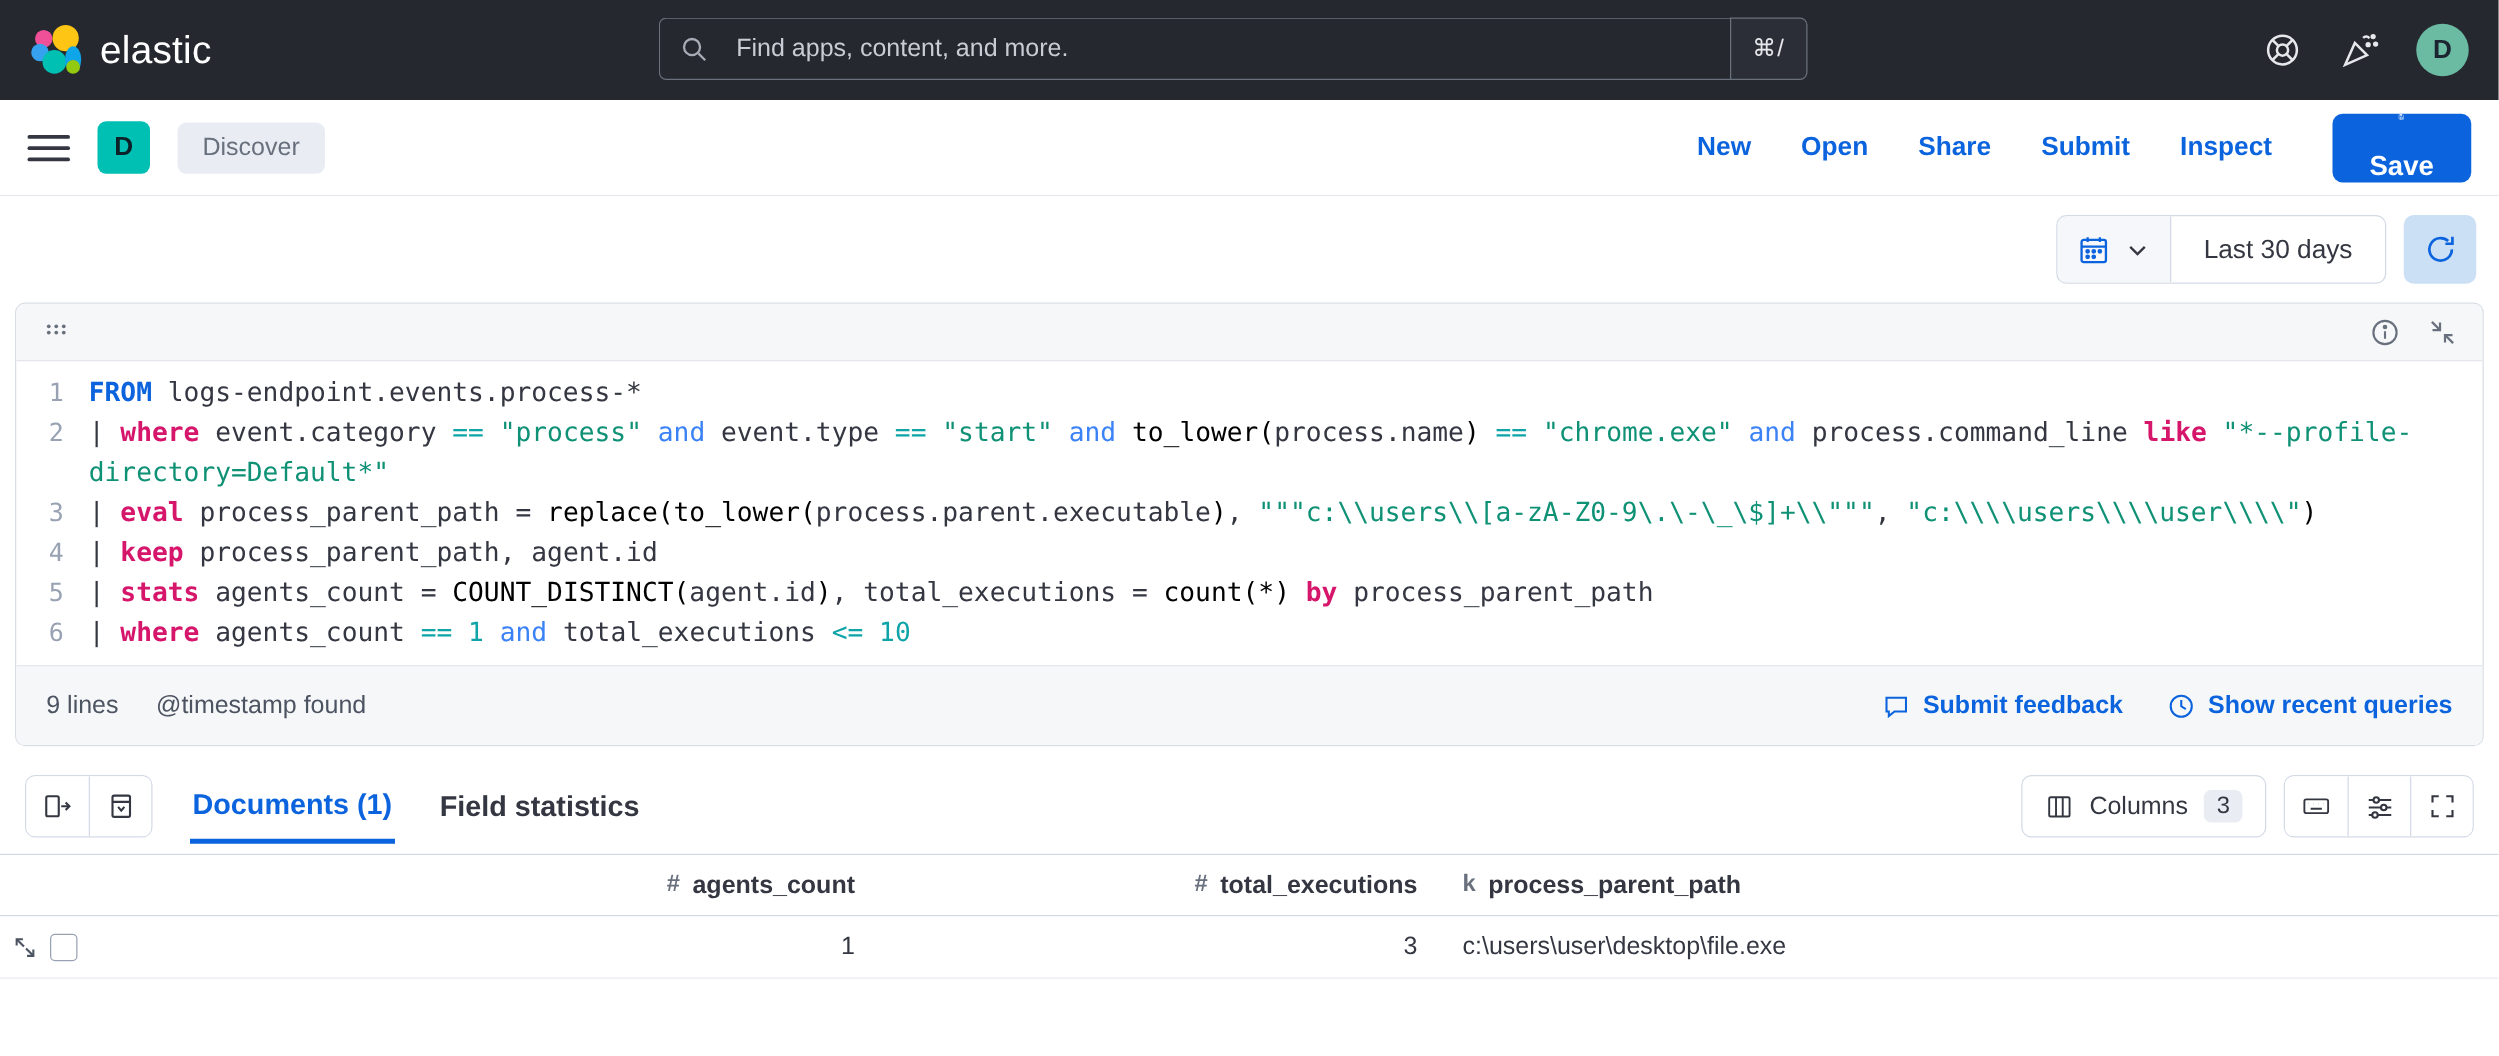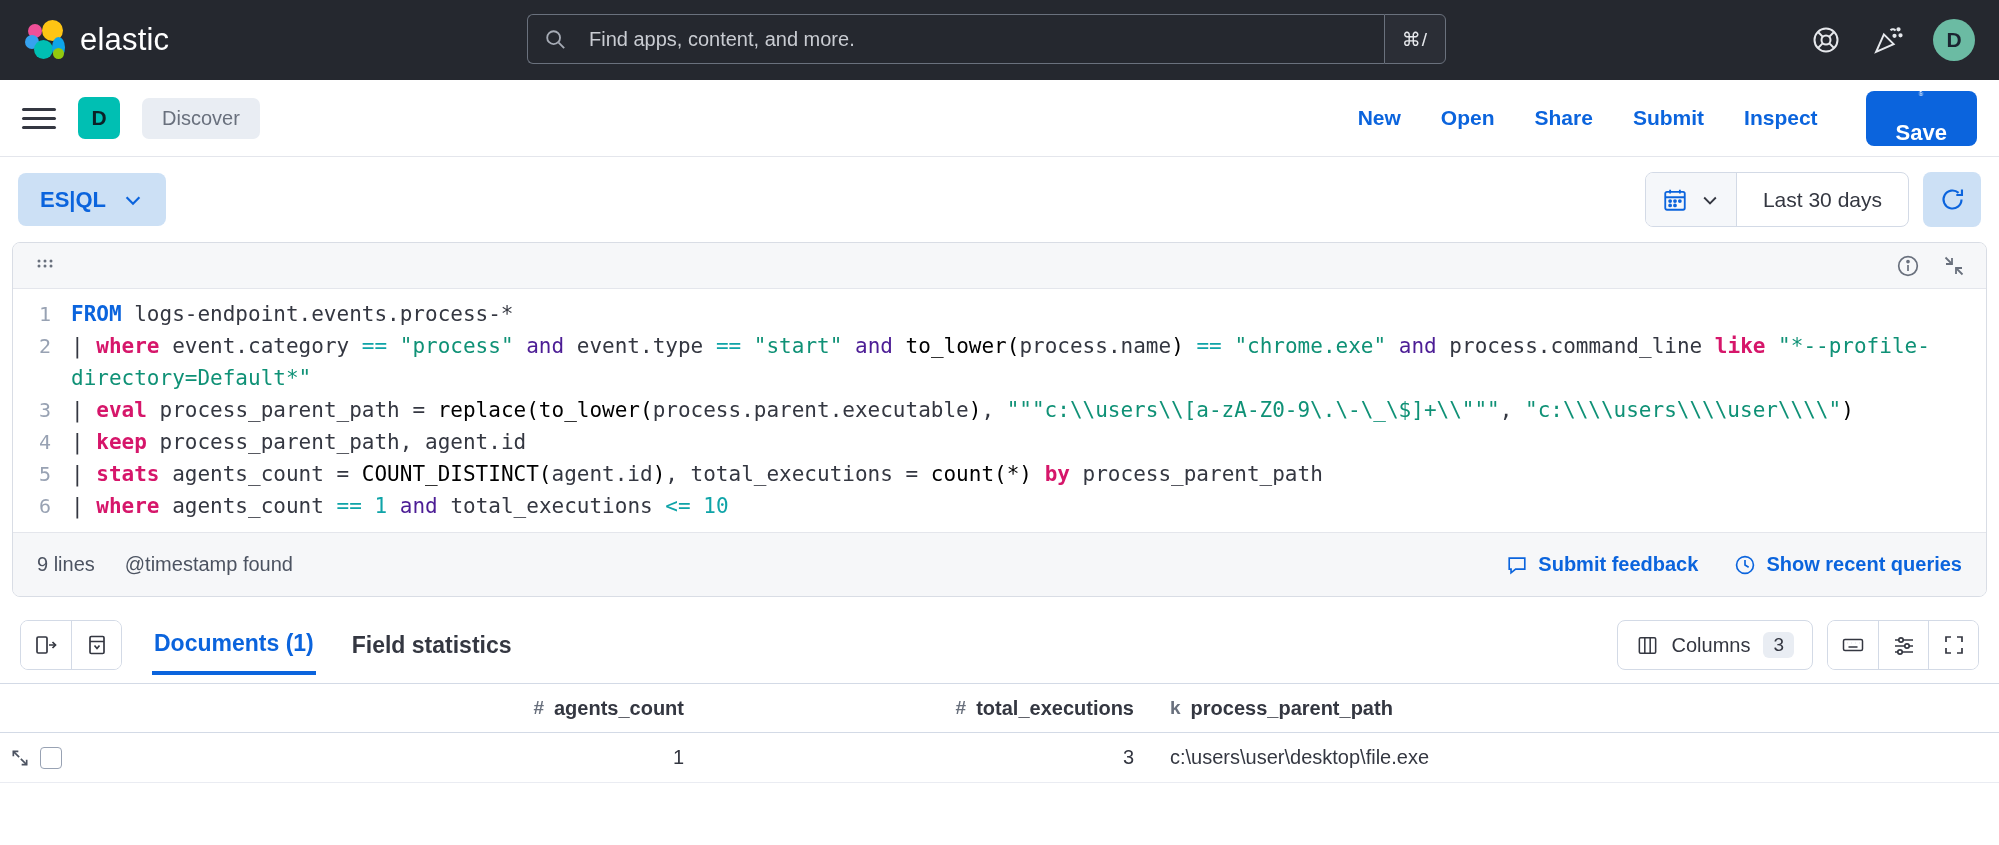--- a/index.html
+++ b/index.html
@@ -138,21 +138,21 @@
     width: 42px; flex: none; text-align: right; color: #98a2b3;
     font-size: 20px; padding-right: 20px; user-select: none;
   }
   .ltxt { flex: 1; white-space: pre-wrap; word-break: break-word; }
   .k-cmd   { color: #d6166a; font-weight: 700; }   
   .k-from  { color: #0b64dd; font-weight: 700; }   
   .k-fn    { color: #000000; }                      
   .k-op    { color: #0fa4a8; }                      
   .k-str   { color: #0f9176; }                      
   .k-num   { color: #0fa4a8; }                      
-  .k-and   { color: #4c1d95; }                      
+  .k-and   { color: #3b82f6; }                      
   .editor-foot {
     height: 64px; background: #f6f7f9;
     border-top: 1px solid #e4e6ec;
     display: flex; align-items: center; padding: 0 24px; gap: 30px;
   }
   .foot-meta { color: #4c5361; font-size: 20px; }
   .foot-right { margin-left: auto; display: flex; align-items: center; gap: 36px; }
   .foot-link { color: #0b64dd; font-size: 20px; font-weight: 600; display: flex; align-items: center; gap: 10px; cursor: pointer; }
 
   
@@ -272,26 +272,20 @@
         <path d="M3.5 3.5h13l4 4v13h-17z"></path>
         <rect x="8" y="13" width="8" height="7.5"></rect>
         <rect x="8" y="3.5" width="6" height="5"></rect>
       </svg>
       <span>Save</span>
     </div>
   </div>
 </div>
 
 <div class="query-toolbar">
-  <div class="esql-pill">
-    <span>ES|QL</span>
-    <svg width="22" height="22" viewBox="0 0 24 24" fill="none" stroke="#0b64dd" stroke-width="2.4">
-        <polyline points="5,9 12,16 19,9"></polyline>
-      </svg>
-  </div>
 
   <div class="tb-right">
     <div class="datepicker">
       <div class="dp-cal">
         <svg width="26" height="26" viewBox="0 0 24 24" fill="none" stroke="#0b64dd" stroke-width="1.7">
           <rect x="3" y="4.5" width="18" height="16.5" rx="1.6"></rect>
           <line x1="3" y1="9.5" x2="21" y2="9.5"></line>
           <line x1="7.5" y1="2.5" x2="7.5" y2="6"></line>
             <line x1="16.5" y1="2.5" x2="16.5" y2="6"></line>
           <circle cx="7.5" cy="13" r="0.9" fill="#0b64dd"></circle>

